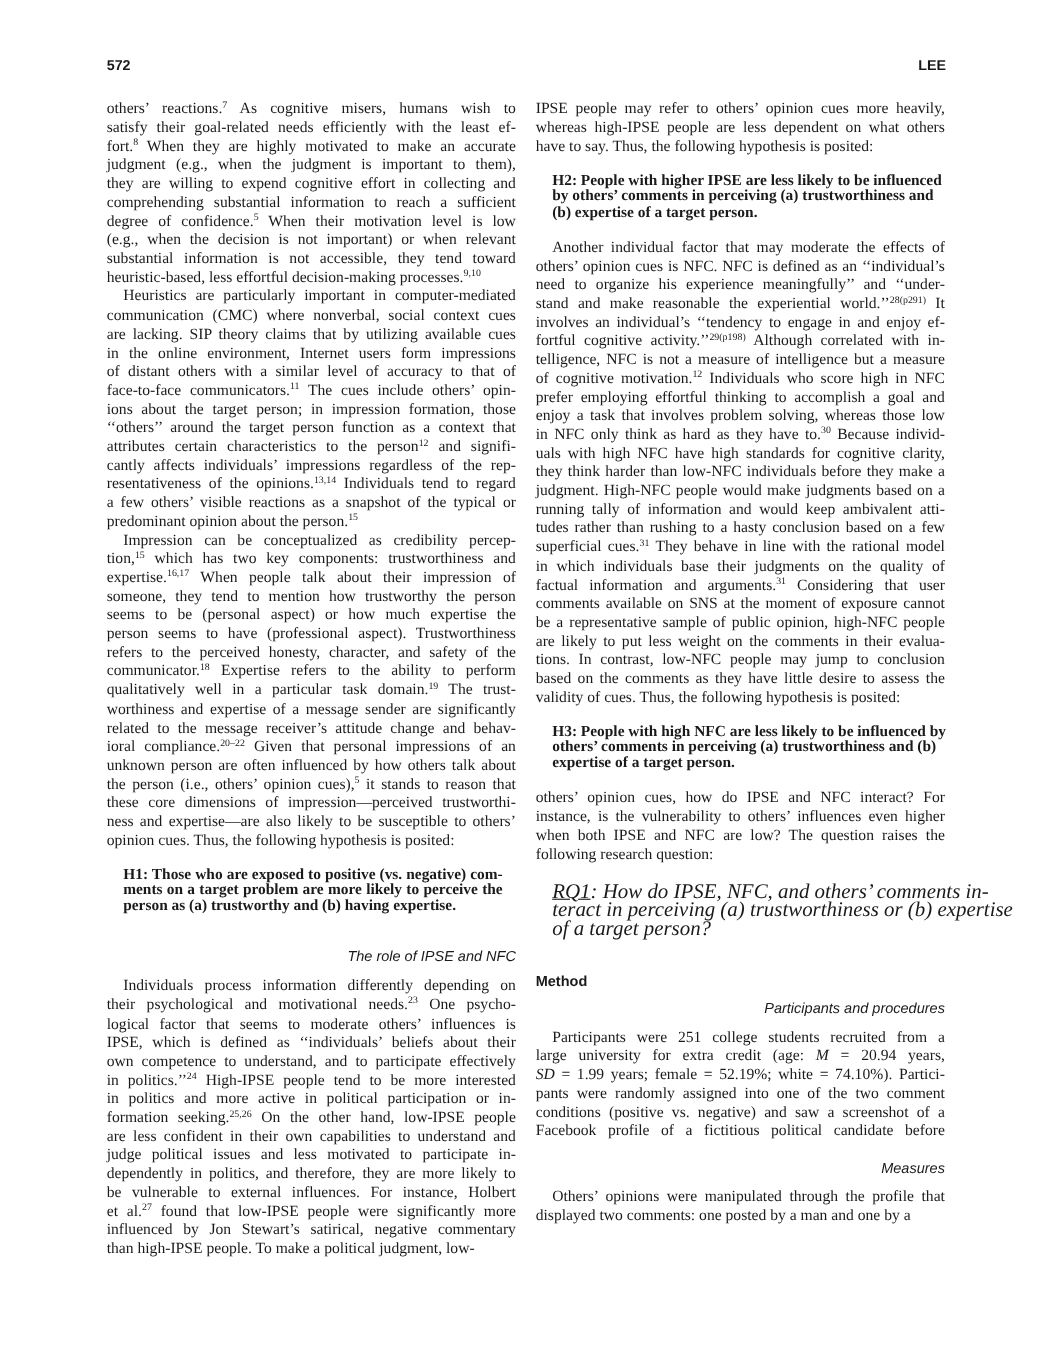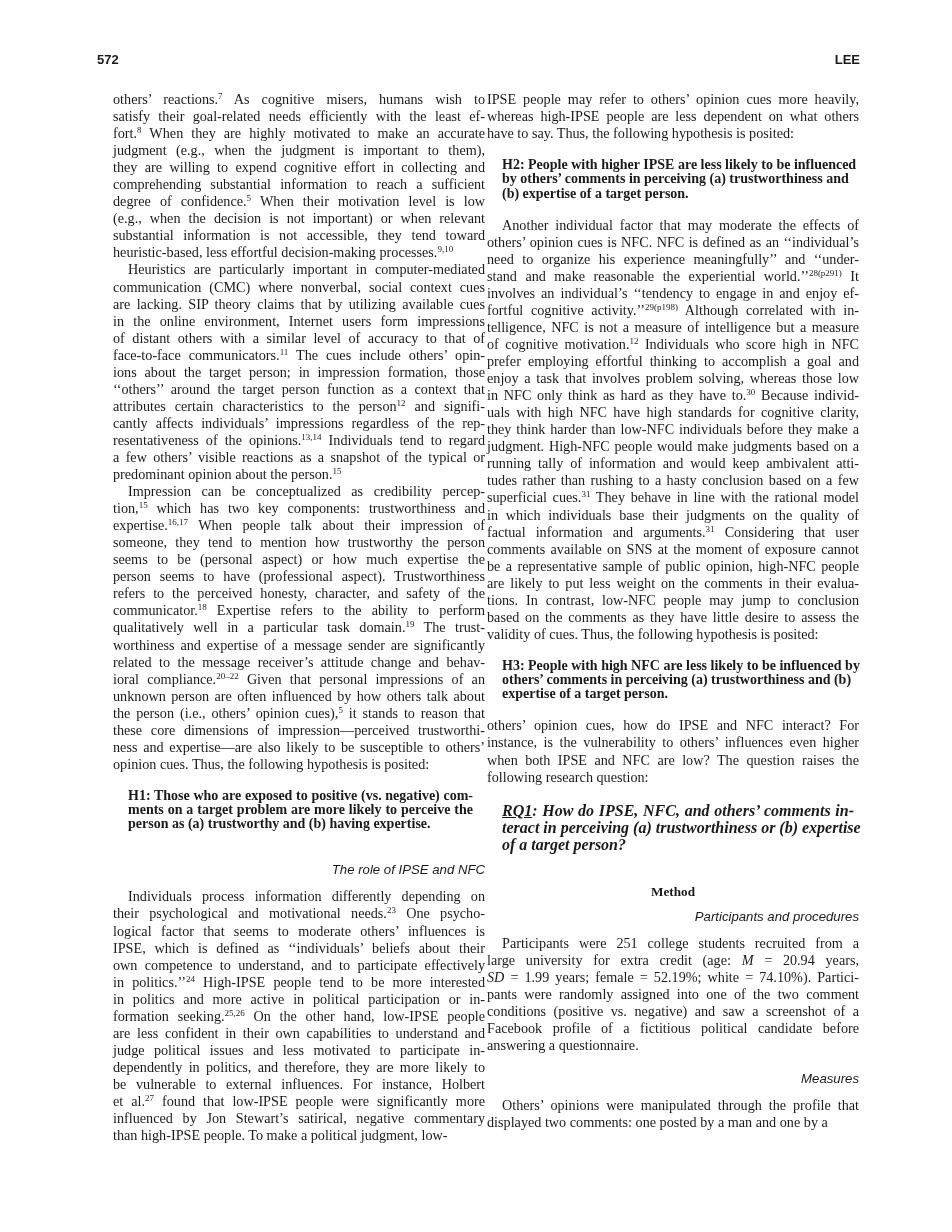--- a/index.html
+++ b/index.html
@@ -1,33 +1,33 @@
 <!DOCTYPE html>
 <html><head>
 <meta charset="utf-8">
 <style>
   html, body { margin: 0; padding: 0; background: #ffffff; }
   body { width: 952px; height: 1232px; position: relative; overflow: hidden; font-family: "Liberation Serif", serif; color: #1a1a1a; }
   .running-head { position: absolute; top: 52px; font-family: "Liberation Sans", sans-serif; font-weight: bold; font-size: 13px; text-align: right; }
   .page-num { left: 97px; }
   .author { right: 92px; }
   .col { position: absolute; top: 91px; width: 372px; font-size: 14.2px; line-height: 17.05px; }
-  .col-left { left: 113px; }
+  .col-left { left: 97px; }
   .col-right { left: 487px; }
   .line { display: block; text-align: justify; text-align-last: justify; white-space: nowrap; height: 17.05px; }
   .line.last { text-align-last: left; }
   .indent { padding-left: 15px; }
   sup { font-size: 9px; line-height: 0; vertical-align: 5px; }
   .hyp { font-weight: bold; font-size: 14px; line-height: 14.2px; padding-left: 15px; width: 345px; }
   .hyp .line { height: 14.2px; }
-  .rq { font-weight: bold; font-style: italic; font-size: 16px; line-height: 17px; padding-left: 15px; width: 352px; }
+  .rq { font-weight: normal; font-style: italic; font-size: 19px; line-height: 17px; padding-left: 15px; width: 352px; }
   .rq .line { height: 17px; }
   .rq-label { text-decoration: underline; }
   .subhead { font-family: "Liberation Sans", sans-serif; font-style: italic; font-size: 13.2px; line-height: 17px; text-align: right; }
-  .headhead { font-family: Liberation Serif, serif; font-weight: bold; font-size: 13.2px; line-height: 17px; text-align: center; }
+  .headhead { font-family: Liberation Sans, sans-serif; font-weight: bold; font-size: 13.2px; line-height: 17px; }
   .gap-s { height: 10px; }
   .gap-m { height: 16px; }
   .gap-l { height: 30px; }
 </style>
 </head>
 <body>
 
 <div class="running-head page-num">572</div>
 <div class="running-head author">LEE</div>
 
@@ -170,21 +170,20 @@
   <div class="gap-s" style="height:8px"></div>
   <div class="subhead">Participants and procedures</div>
   <div class="gap-s"></div>
   <div>
       <span class="line indent">Participants were 251 college students recruited from a</span>
       <span class="line">large university for extra credit (age: <i>M</i> = 20.94 years,</span>
       <span class="line"><i>SD</i> = 1.99 years; female = 52.19%; white = 74.10%). Partici-</span>
       <span class="line">pants were randomly assigned into one of the two comment</span>
       <span class="line">conditions (positive vs. negative) and saw a screenshot of a</span>
       <span class="line">Facebook profile of a fictitious political candidate before</span>
-      <span class="line last">answering a questionnaire.</span>
     </div>
   <div class="gap-m"></div>
   <div class="subhead">Measures</div>
   <div class="gap-s"></div>
   <div>
       <span class="line indent">Others’ opinions were manipulated through the profile that</span>
       <span class="line last">displayed two comments: one posted by a man and one by a</span>
     </div>
 </div>
 

